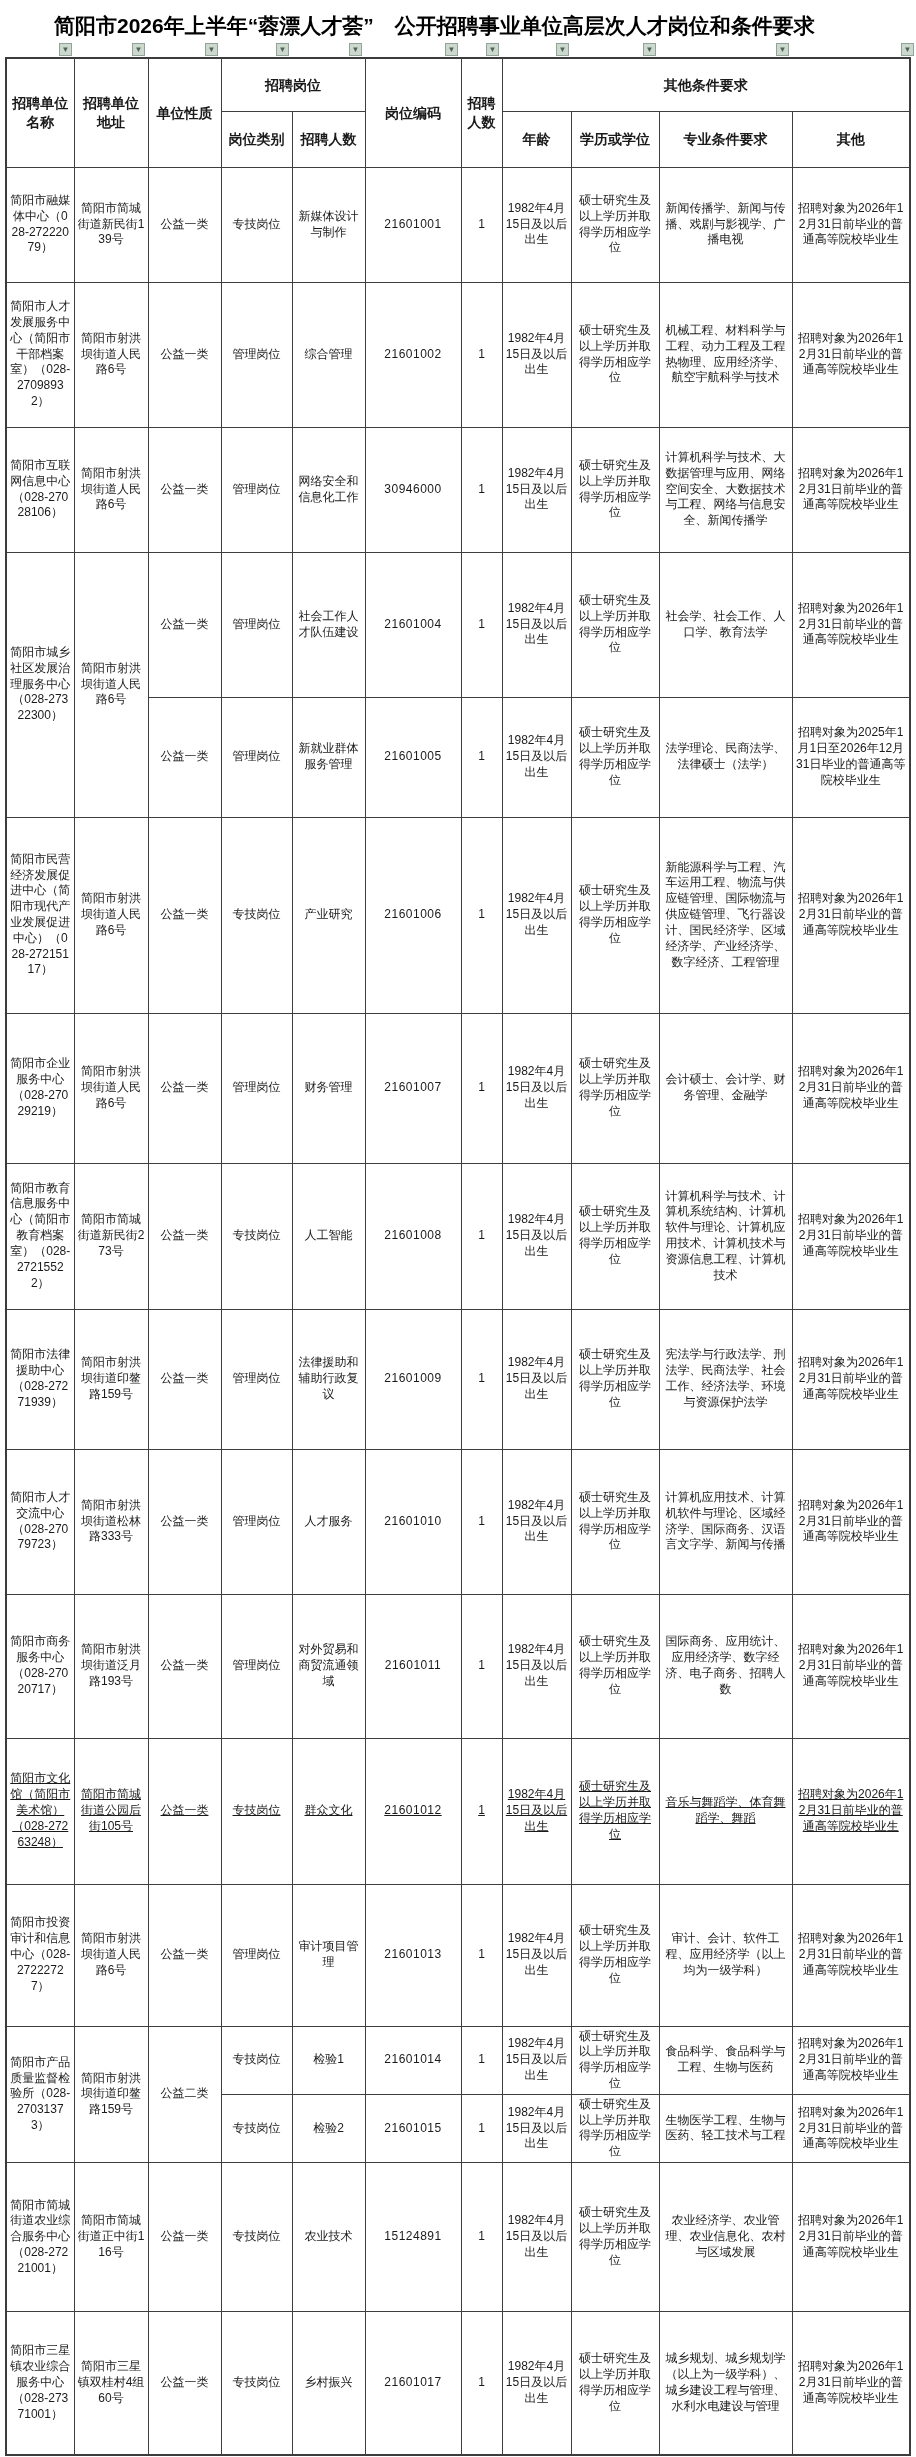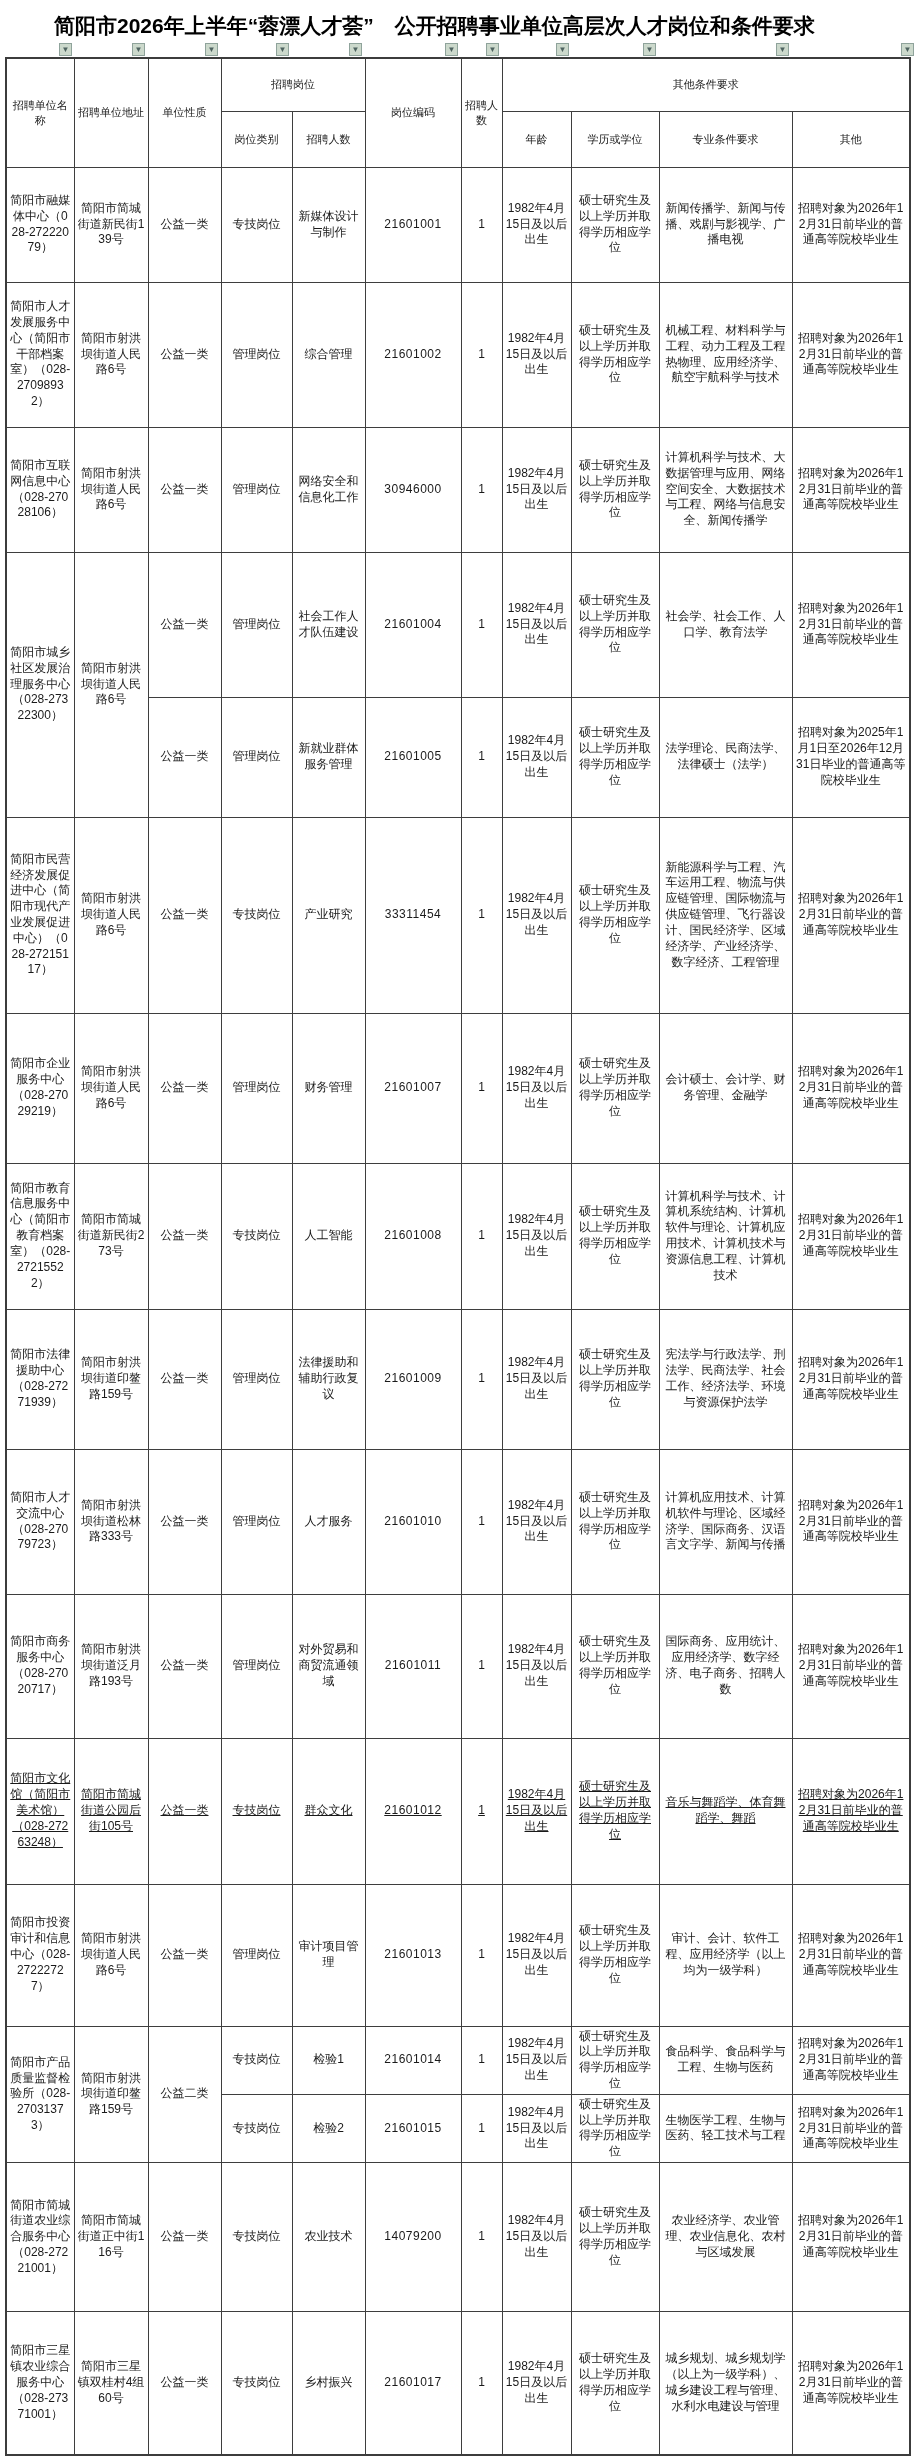--- a/index.html
+++ b/index.html
@@ -30,21 +30,21 @@
     border:2px solid #3c3c3c;
   }
   table.sheet th, table.sheet td{
     border:1px solid #3e3e3e;
     padding:2px 3px;
     vertical-align:middle;
     text-align:center;
     font-size:12px;line-height:1.32;
     word-break:break-all;overflow:hidden;
   }
-  table.sheet th{font-weight:normal;font-size:11px;}
+  table.sheet th{font-weight:bold;font-size:14px;}
   td.c-major, td.c-other{text-align:left;text-align:justify;}
   td.c-code{font-size:12.5px;letter-spacing:.5px;}
   th.vtext{padding:2px 0;}
 </style>
 </head>
 <body>
 
 <div class="titlebar">
   <div class="t">简阳市2026年上半年“蓉漂人才荟”　公开招聘事业单位高层次人才岗位和条件要求</div>
 </div>
@@ -159,21 +159,21 @@
         <td class="c-edu">硕士研究生及以上学历并取得学历相应学位</td>
         <td class="c-major">法学理论、民商法学、法律硕士（法学）</td>
         <td class="c-other">招聘对象为2025年1月1日至2026年12月31日毕业的普通高等院校毕业生</td>
       </tr>
       <tr style="height: 196px;">
         <td class="c-unit-name">简阳市民营经济发展促进中心（简阳市现代产业发展促进中心）（028-27215117）</td>
         <td class="c-address">简阳市射洪坝街道人民路6号</td>
         <td class="c-type">公益一类</td>
         <td class="c-category">专技岗位</td>
         <td class="c-name">产业研究</td>
-        <td class="c-code">33311454</td>
+        <td class="c-code">21601006</td>
         <td class="c-count">1</td>
         <td class="c-age">1982年4月15日及以后出生</td>
         <td class="c-edu">硕士研究生及以上学历并取得学历相应学位</td>
         <td class="c-major">新能源科学与工程、汽车运用工程、物流与供应链管理、国际物流与供应链管理、飞行器设计、国民经济学、区域经济学、产业经济学、数字经济、工程管理</td>
         <td class="c-other">招聘对象为2026年12月31日前毕业的普通高等院校毕业生</td>
       </tr>
       <tr style="height: 150px;">
         <td class="c-unit-name">简阳市企业服务中心（028-27029219）</td>
         <td class="c-address">简阳市射洪坝街道人民路6号</td>
         <td class="c-type">公益一类</td>
@@ -286,21 +286,21 @@
         <td class="c-edu">硕士研究生及以上学历并取得学历相应学位</td>
         <td class="c-major">生物医学工程、生物与医药、轻工技术与工程</td>
         <td class="c-other">招聘对象为2026年12月31日前毕业的普通高等院校毕业生</td>
       </tr>
       <tr style="height: 149px;">
         <td class="c-unit-name">简阳市简城街道农业综合服务中心（028-27221001）</td>
         <td class="c-address">简阳市简城街道正中街116号</td>
         <td class="c-type">公益一类</td>
         <td class="c-category">专技岗位</td>
         <td class="c-name">农业技术</td>
-        <td class="c-code">14079200</td>
+        <td class="c-code">15124891</td>
         <td class="c-count">1</td>
         <td class="c-age">1982年4月15日及以后出生</td>
         <td class="c-edu">硕士研究生及以上学历并取得学历相应学位</td>
         <td class="c-major">农业经济学、农业管理、农业信息化、农村与区域发展</td>
         <td class="c-other">招聘对象为2026年12月31日前毕业的普通高等院校毕业生</td>
       </tr>
       <tr style="height: 143px;">
         <td class="c-unit-name">简阳市三星镇农业综合服务中心（028-27371001）</td>
         <td class="c-address">简阳市三星镇双桂村4组60号</td>
         <td class="c-type">公益一类</td>

